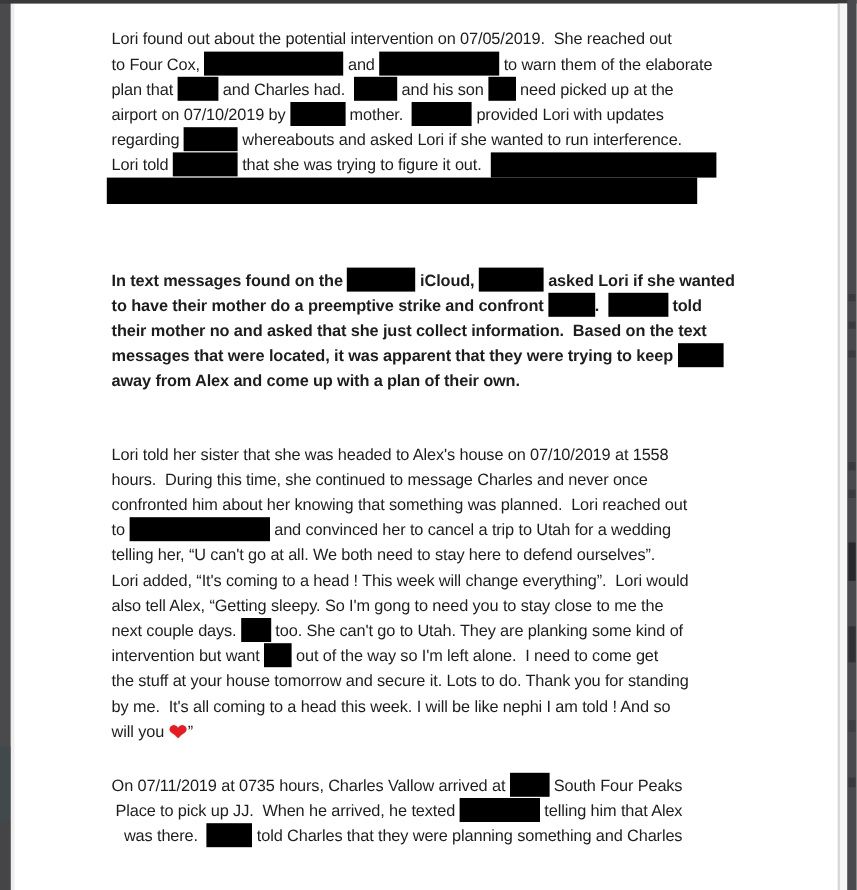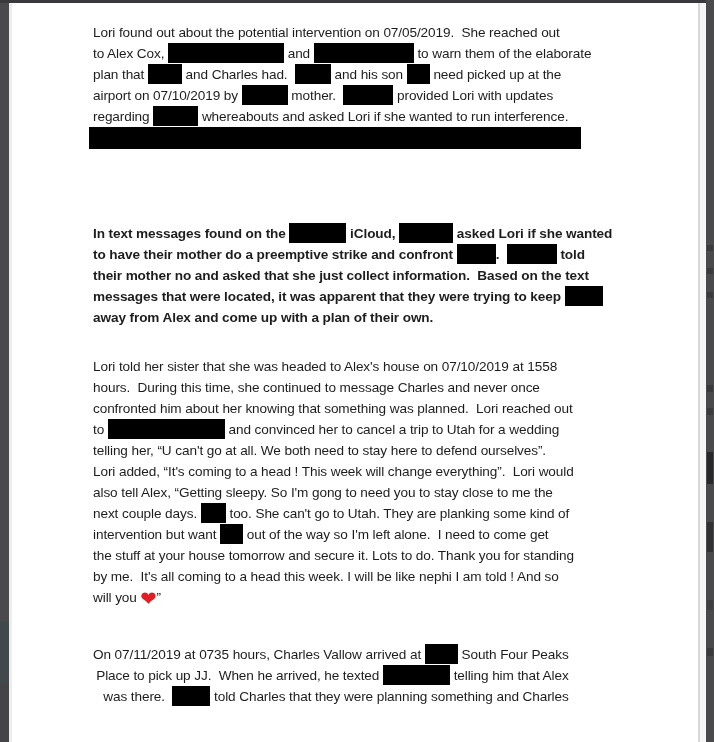--- a/index.html
+++ b/index.html
@@ -49,34 +49,35 @@
   }
 </style>
 </head>
 <body>
 
 <div class="page-bg"></div>
 
 <div id="document-text">
     <div class="paragraph" style="top: 22px;">
       <div class="line"><span>Lori found out about the potential intervention on 07/05/2019.  She reached out</span></div>
-      <div class="line"><span>to Alex Cox, </span><span class="redaction" style="width: 116px;"></span><span> and </span><span class="redaction" style="width: 100px;"></span><span> to warn them of the elaborate</span></div>
+      <div class="line"><span>to Four Cox, </span><span class="redaction" style="width: 116px;"></span><span> and </span><span class="redaction" style="width: 100px;"></span><span> to warn them of the elaborate</span></div>
       <div class="line"><span>plan that </span><span class="redaction" style="width: 34px;"></span><span> and Charles had.  </span><span class="redaction" style="width: 36px;"></span><span> and his son </span><span class="redaction" style="width: 23px;"></span><span> need picked up at the</span></div>
       <div class="line"><span>airport on 07/10/2019 by </span><span class="redaction" style="width: 46px;"></span><span> mother.  </span><span class="redaction" style="width: 50px;"></span><span> provided Lori with updates</span></div>
       <div class="line"><span>regarding </span><span class="redaction" style="width: 45px;"></span><span> whereabouts and asked Lori if she wanted to run interference.</span></div>
+      <div class="line"><span>Lori told </span><span class="redaction" style="width: 54px;"></span><span> that she was trying to figure it out.  </span><span class="redaction" style="width: 188px; height: 21px; vertical-align: -6px;"></span></div>
       <div class="line"><span class="redaction" style="width: 492px; height: 22px; vertical-align: -7px; margin-left: -4px;"></span></div>
     </div>
     <div class="paragraph" style="top: 223px; font-weight: bold;">
       <div class="line"><span>In text messages found on the </span><span class="redaction" style="width: 57px;"></span><span> iCloud, </span><span class="redaction" style="width: 54px;"></span><span> asked Lori if she wanted</span></div>
       <div class="line"><span>to have their mother do a preemptive strike and confront </span><span class="redaction" style="width: 39px;"></span><span>.  </span><span class="redaction" style="width: 50px;"></span><span> told</span></div>
       <div class="line"><span>their mother no and asked that she just collect information.  Based on the text</span></div>
       <div class="line"><span>messages that were located, it was apparent that they were trying to keep </span><span class="redaction" style="width: 38px;"></span></div>
       <div class="line"><span>away from Alex and come up with a plan of their own.</span></div>
     </div>
-    <div class="paragraph" style="top: 356px;">
+    <div class="paragraph" style="top: 368px;">
       <div class="line"><span>Lori told her sister that she was headed to Alex's house on 07/10/2019 at 1558</span></div>
       <div class="line"><span>hours.  During this time, she continued to message Charles and never once</span></div>
       <div class="line"><span>confronted him about her knowing that something was planned.  Lori reached out</span></div>
       <div class="line"><span>to </span><span class="redaction" style="width: 117px;"></span><span> and convinced her to cancel a trip to Utah for a wedding</span></div>
       <div class="line"><span>telling her, “U can't go at all. We both need to stay here to defend ourselves”.</span></div>
       <div class="line"><span>Lori added, “It's coming to a head ! This week will change everything”.  Lori would</span></div>
       <div class="line"><span>also tell Alex, “Getting sleepy. So I'm gong to need you to stay close to me the</span></div>
       <div class="line"><span>next couple days. </span><span class="redaction" style="width: 25px;"></span><span> too. She can't go to Utah. They are planking some kind of</span></div>
       <div class="line"><span>intervention but want </span><span class="redaction" style="width: 23px;"></span><span> out of the way so I'm left alone.  I need to come get</span></div>
       <div class="line"><span>the stuff at your house tomorrow and secure it. Lots to do. Thank you for standing</span></div>

